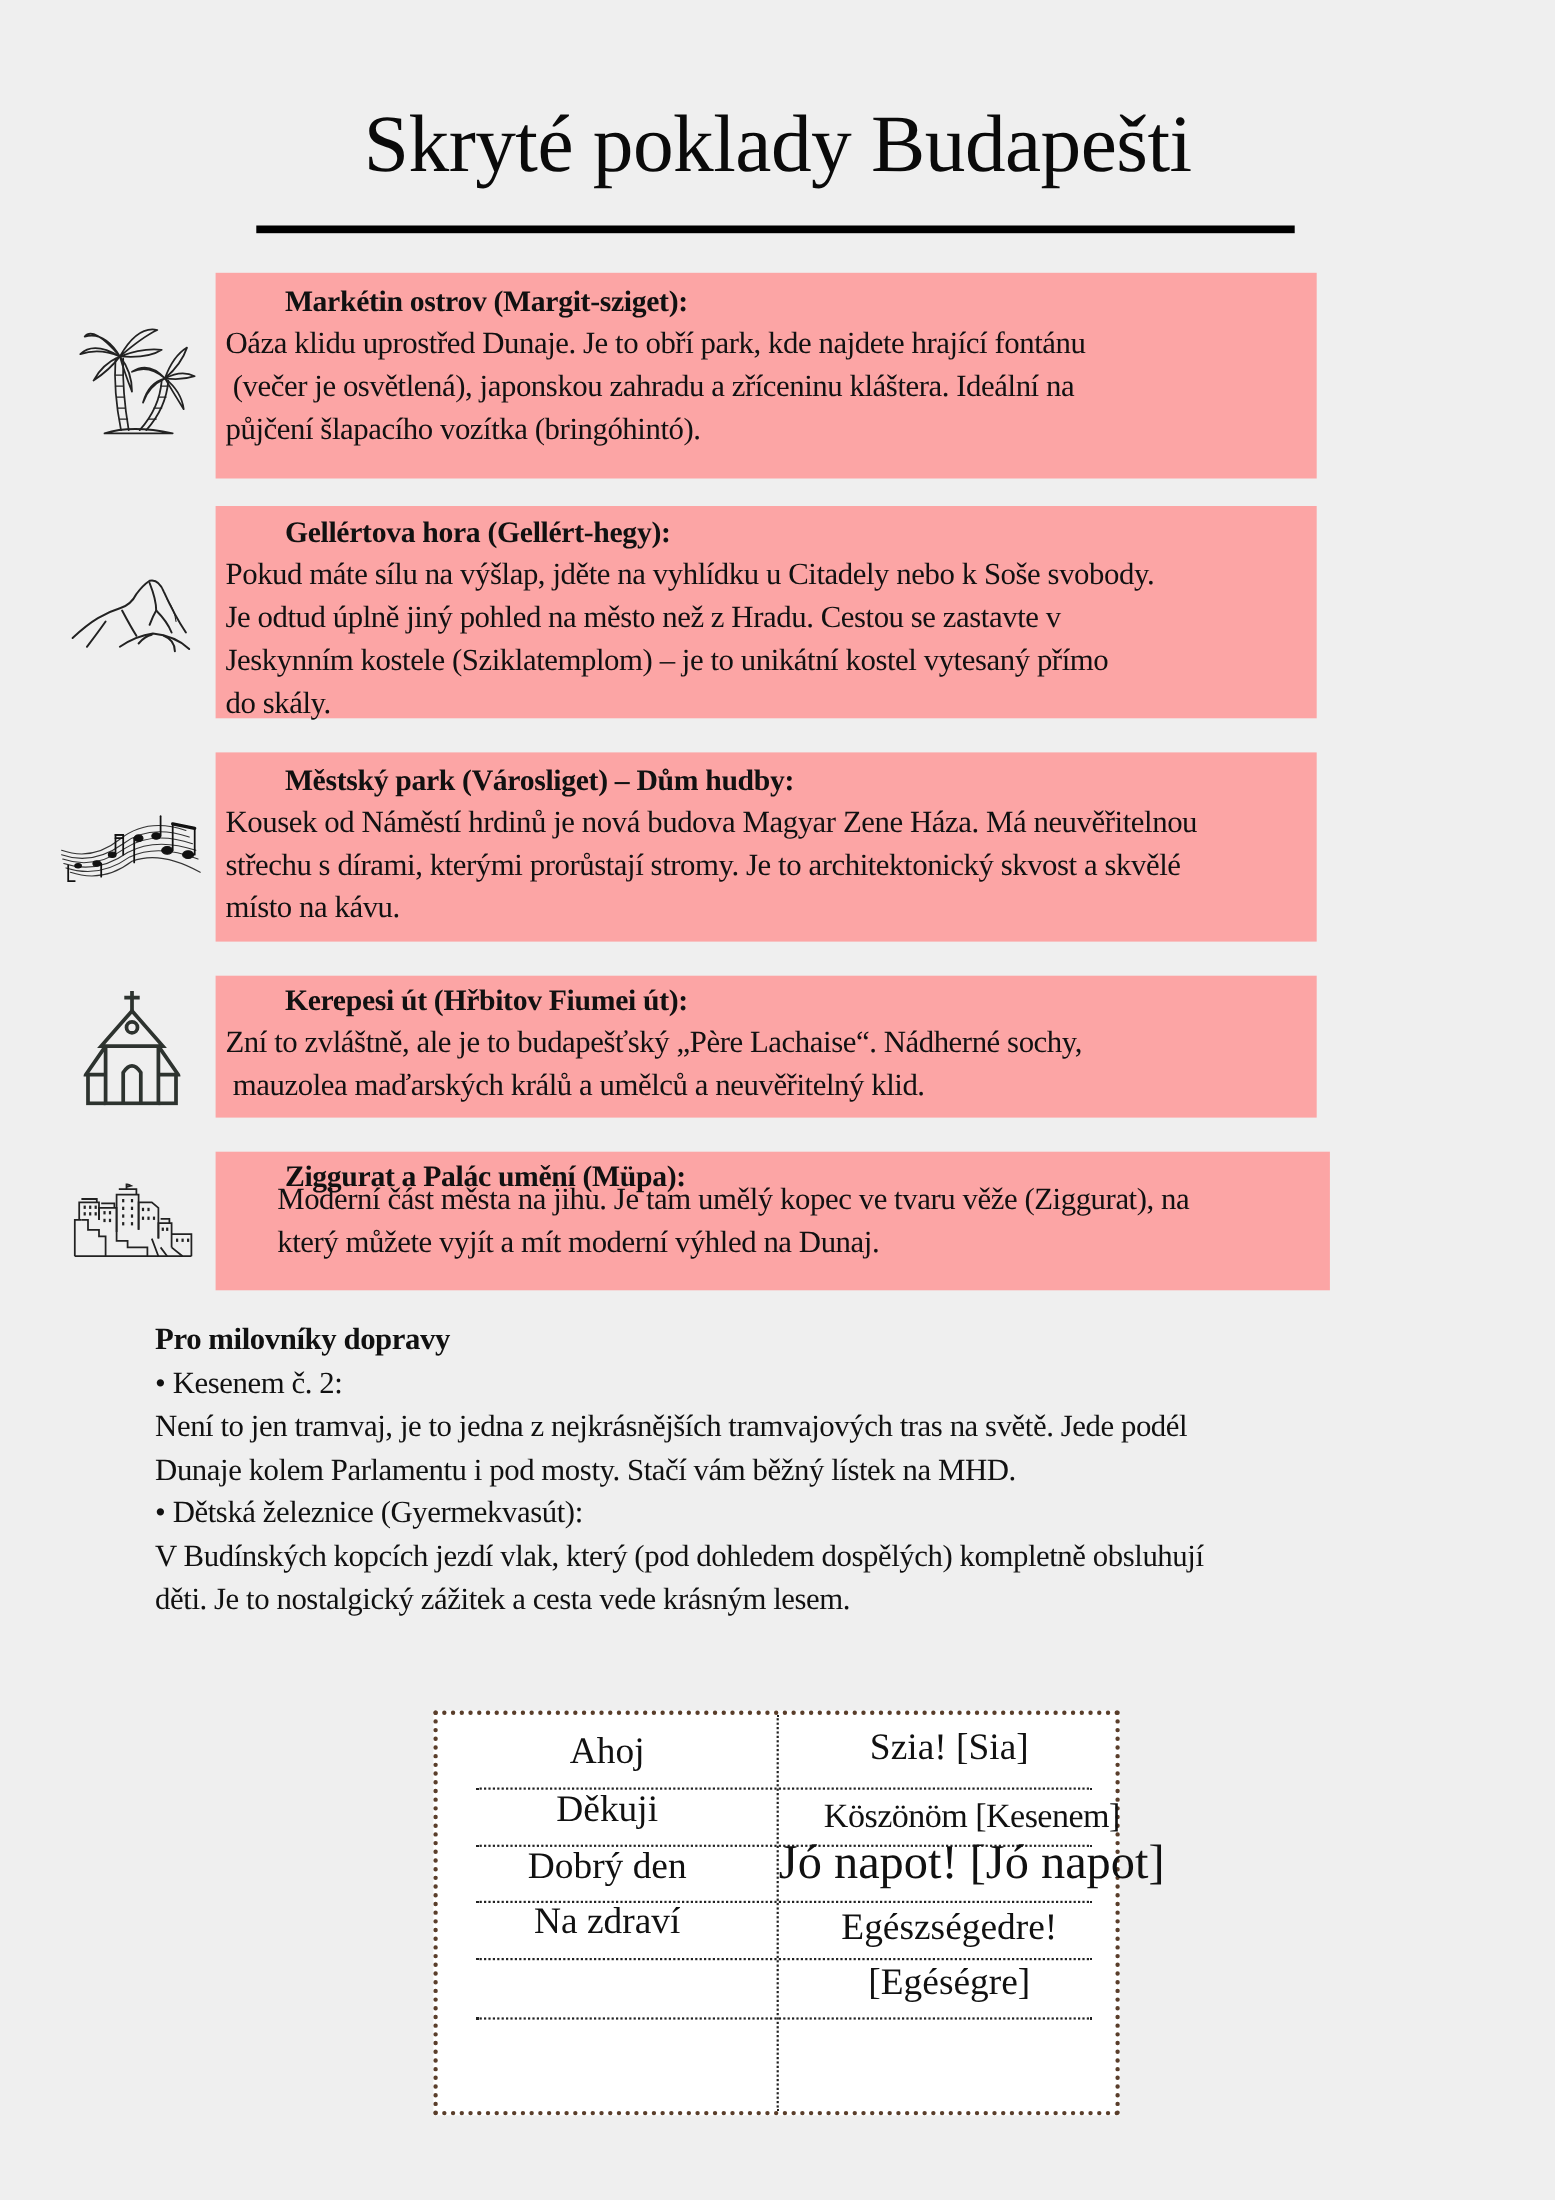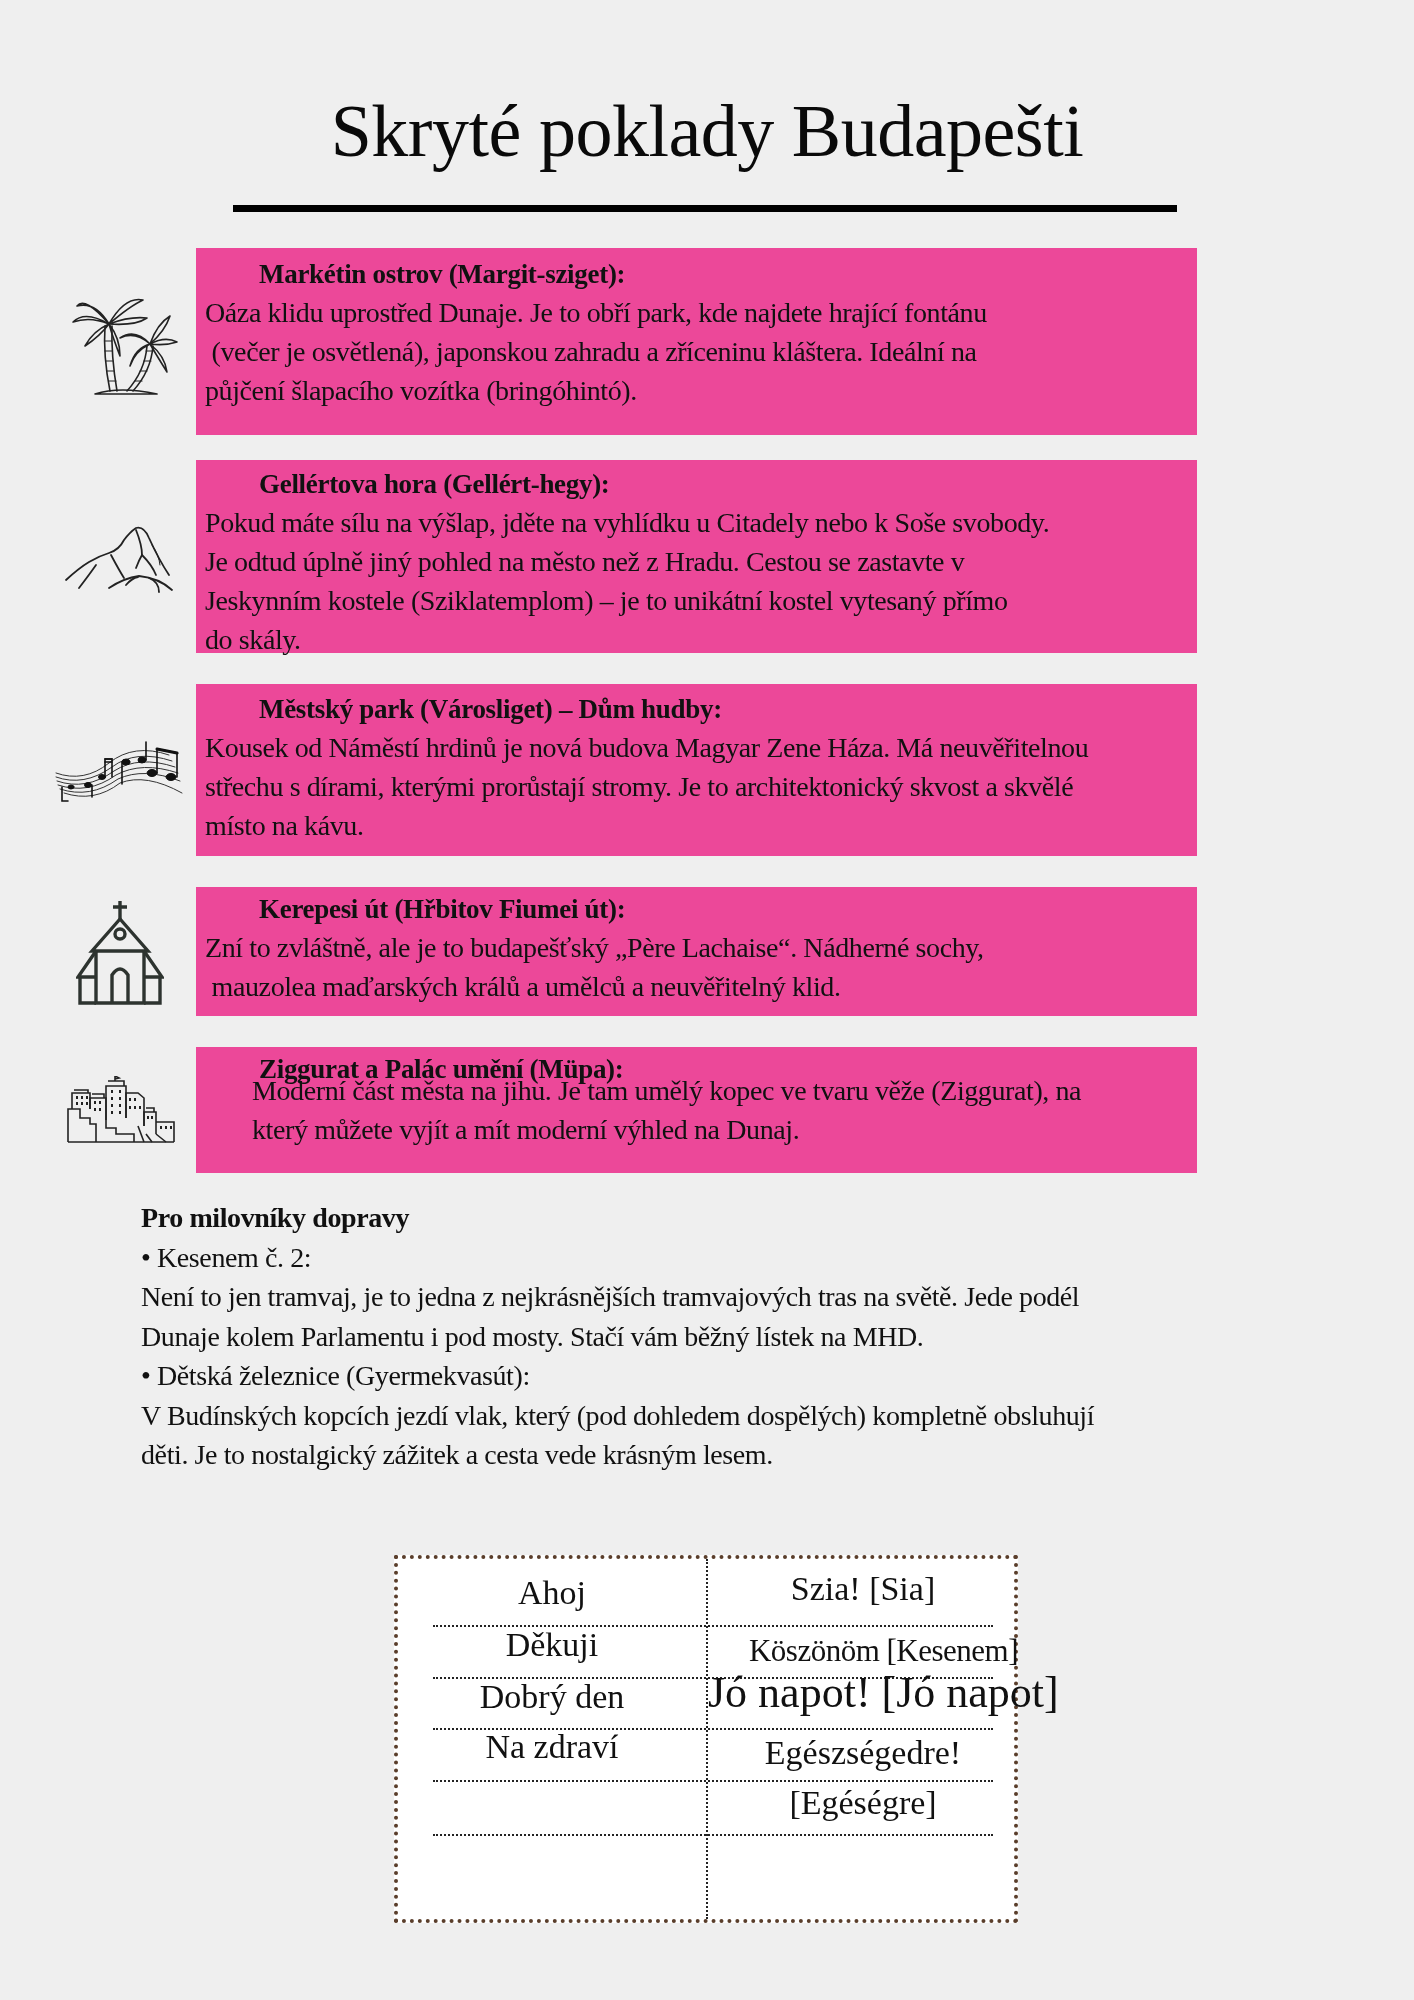--- a/index.html
+++ b/index.html
@@ -18,21 +18,21 @@
     letter-spacing: -0.5px;
     color: #0a0a0a;
     margin: 0; font-weight: normal;
   }
   .title-rule {
     position: absolute; left: 233px; top: 205px;
     width: 944px; height: 7px; background: #000;
   }
   .card {
     position: absolute; left: 196px; width: 1001px;
-    background: #ec4899;
+    background: #fca5a5;
   }
   .card .heading {
     position: absolute; left: 63px; top: 8px;
     font-size: 27px; line-height: 36px;
     font-weight: bold; color: #111;
     letter-spacing: -0.3px;
     white-space: nowrap;
   }
   .card .body {
     position: absolute; left: 9px; top: 45px; right: 0;
@@ -244,21 +244,21 @@
         <rect x="68" y="30" width="2" height="3"></rect>
         <rect x="73" y="30" width="2" height="3"></rect>
       <rect x="81" y="40" width="2" height="3"></rect>
         <rect x="85" y="40" width="2" height="3"></rect>
       <rect x="94" y="50" width="2" height="3"></rect>
         <rect x="99" y="50" width="2" height="3"></rect>
         <rect x="104" y="50" width="2" height="3"></rect>
     </g>
   </svg>
 </div>
-<div class="card" style="top:1047px;height:126px;">
+<div class="card" style="top:1047px;height:126px;padding-left:12px;">
   <div class="heading" style="top:4px;">Ziggurat a Palác umění (Müpa):</div>
   <div class="body" style="top:24px;margin-left:47px;">
     <span class="ln">Moderní část města na jihu. Je tam umělý kopec ve tvaru věže (Ziggurat), na</span>
     <span class="ln">který můžete vyjít a mít moderní výhled na Dunaj.</span>
   </div>
 </div>
 
 <div class="transport">
   <span class="ln t-heading">Pro milovníky dopravy</span>
   <span class="ln">• Kesenem č. 2:</span>

